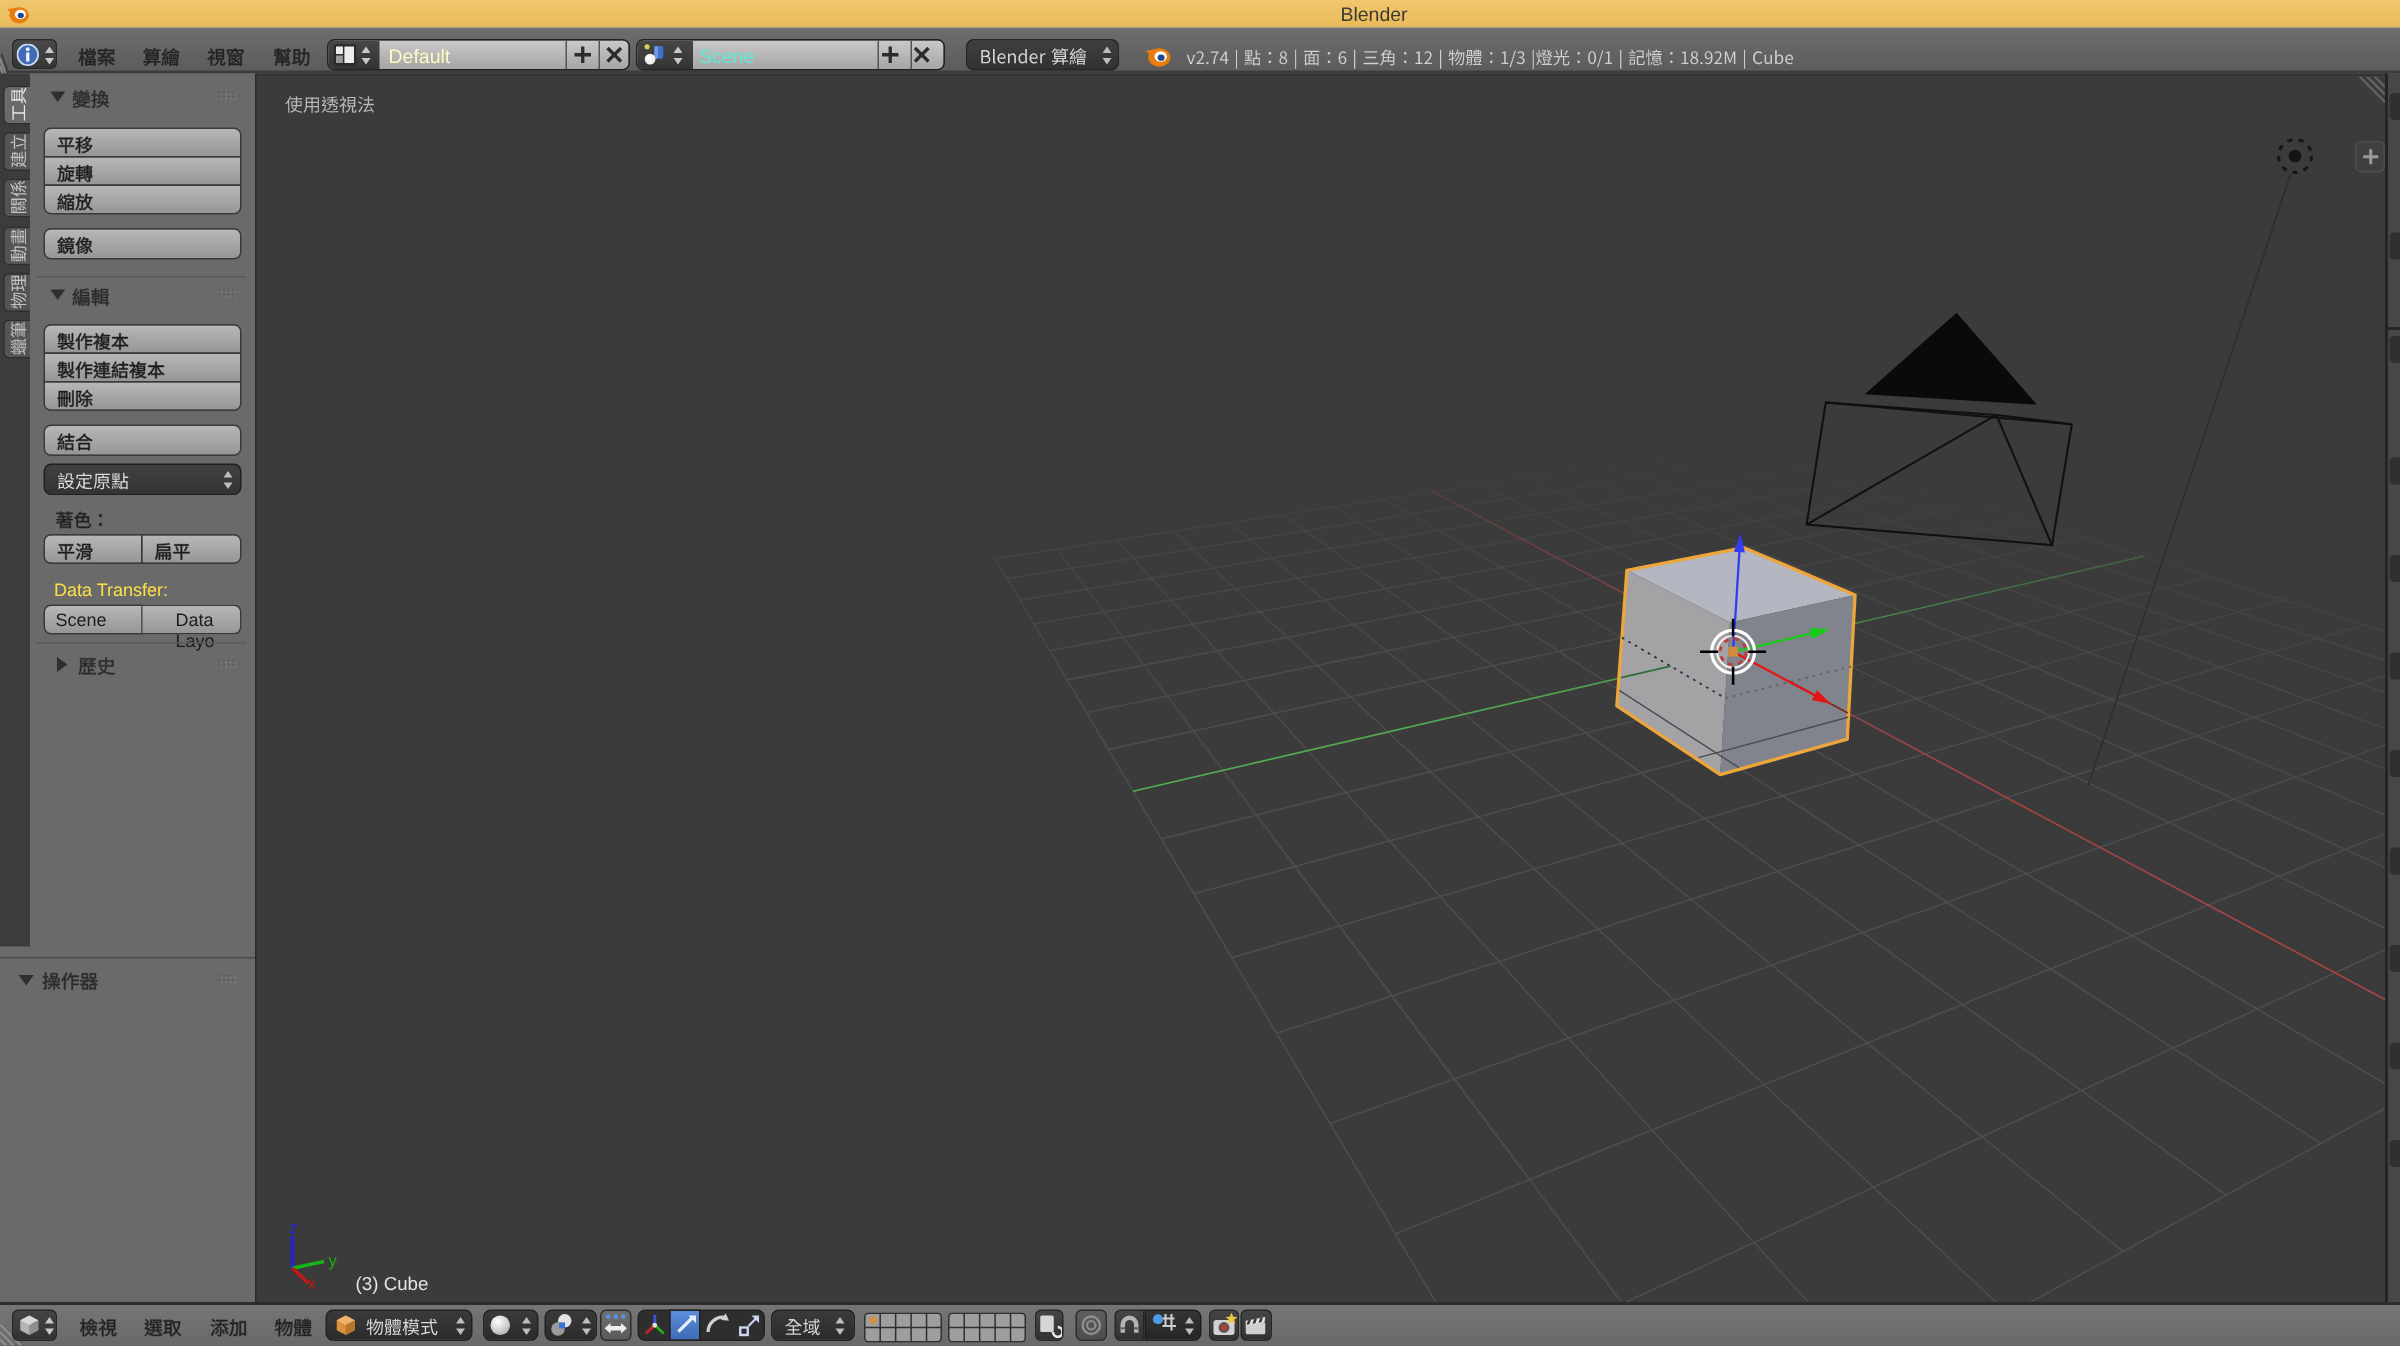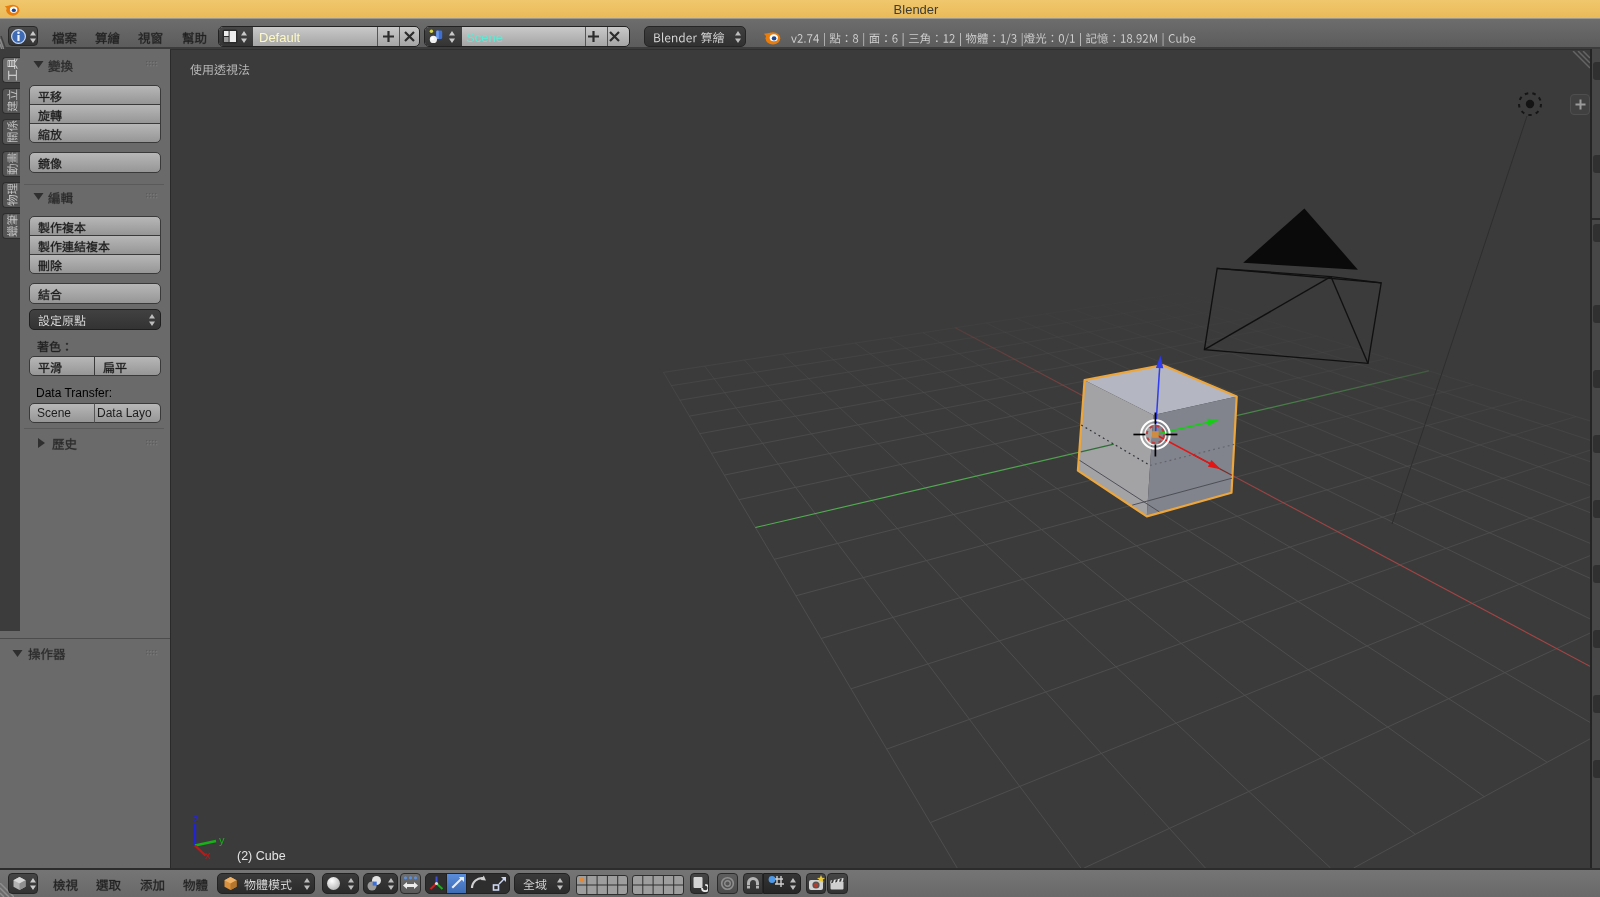--- a/index.html
+++ b/index.html
@@ -219,23 +219,23 @@
       <path transform="translate(1,12.2)" d="M10.3 -7.4C9.4 -6.6 8.3 -5.8 7.1 -5.2H5.7V-6.3H8.6V-7.0H5.7V-7.9H4.8V-7.0H1.7V-6.3H4.8V-5.2H0.7V-4.4H5.3C3.8 -3.8 2.1 -3.3 0.5 -2.9C0.6 -2.8 0.8 -2.4 0.9 -2.2C1.6 -2.4 2.4 -2.6 3.1 -2.8V0.9H3.9V0.6H9.3V0.9H10.2V-3.4H5.0C5.7 -3.7 6.4 -4.0 7.1 -4.4H11.3V-5.2H8.6C9.5 -5.7 10.3 -6.3 11.0 -7.0ZM3.9 -1.1H9.3V-0.1H3.9ZM3.9 -1.8V-2.7H9.3V-1.8ZM3.1 -10.1V-9.3H0.7V-8.5H3.1V-7.5H4.0V-8.5H5.7V-9.3H4.0V-10.1ZM6.2 -9.3V-8.5H8.0V-7.5H8.9V-8.5H11.3V-9.3H8.9V-10.1H8.0V-9.3Z M17.7 -5.9V-3.8H14.9V-5.9ZM18.6 -5.9H21.4V-3.8H18.6ZM19.2 -8.2C18.8 -7.7 18.4 -7.2 17.9 -6.8H14.7C15.2 -7.2 15.6 -7.7 16.0 -8.2ZM16.2 -10.1C15.4 -8.5 13.9 -7.0 12.5 -6.1C12.6 -5.9 12.9 -5.5 13.0 -5.3C13.3 -5.5 13.7 -5.8 14.0 -6.1V-1.0C14.0 0.4 14.6 0.8 16.5 0.8C17.0 0.8 20.7 0.8 21.2 0.8C23.0 0.8 23.3 0.2 23.6 -1.7C23.3 -1.7 22.9 -1.8 22.7 -2.0C22.5 -0.4 22.4 -0.1 21.2 -0.1C20.4 -0.1 17.1 -0.1 16.5 -0.1C15.2 -0.1 14.9 -0.2 14.9 -1.0V-3.0H21.4V-2.4H22.3V-6.8H19.0C19.6 -7.3 20.1 -8.0 20.5 -8.7L20.0 -9.1L19.8 -9.0H16.6C16.8 -9.3 16.9 -9.6 17.1 -9.8Z M30.0 -6.5C30.5 -6.5 30.9 -6.9 30.9 -7.4C30.9 -8.0 30.5 -8.3 30.0 -8.3C29.5 -8.3 29.1 -8.0 29.1 -7.4C29.1 -6.9 29.5 -6.5 30.0 -6.5ZM30.0 -0.6C30.5 -0.6 30.9 -1.0 30.9 -1.5C30.9 -2.1 30.5 -2.5 30.0 -2.5C29.5 -2.5 29.1 -2.1 29.1 -1.5C29.1 -1.0 29.5 -0.6 30.0 -0.6Z" fill="#232323" stroke="#232323" stroke-width="0.35"></path>
     </svg>
 <div class="abs" style="left:29px;top:356px;width:66px;height:20px;background:linear-gradient(#b7b7b7,#969696);border:1px solid #3a3a3a;border-radius:5px 0 0 5px"></div>
     <svg style="position:absolute;left:37px;top:359.5px;" width="26" height="16">
       <path transform="translate(1,12.2)" d="M2.1 -7.6C2.6 -6.7 3.0 -5.5 3.2 -4.8L4.0 -5.1C3.9 -5.8 3.4 -6.9 2.9 -7.8ZM9.1 -7.9C8.8 -7.0 8.2 -5.8 7.8 -5.0L8.5 -4.8C9.0 -5.5 9.6 -6.6 10.0 -7.6ZM0.6 -4.2V-3.3H5.5V0.9H6.4V-3.3H11.4V-4.2H6.4V-8.4H10.7V-9.3H1.3V-8.4H5.5V-4.2Z M13.1 -9.3C13.8 -8.9 14.8 -8.2 15.3 -7.8L15.9 -8.5C15.4 -8.9 14.4 -9.5 13.7 -9.9ZM12.5 -6.0C13.2 -5.6 14.1 -5.0 14.6 -4.7L15.1 -5.4C14.6 -5.7 13.7 -6.3 13.0 -6.6ZM12.9 0.2 13.7 0.7C14.3 -0.3 15.0 -1.8 15.5 -3.0L14.8 -3.6C14.2 -2.3 13.4 -0.7 12.9 0.2ZM17.9 -2.9C18.9 -2.8 20.1 -2.5 20.7 -2.2L21.0 -2.9C20.3 -3.1 19.1 -3.4 18.2 -3.5ZM17.5 -1.4 17.8 -0.7C18.8 -0.9 20.1 -1.2 21.4 -1.5V0.0C21.4 0.2 21.3 0.3 21.1 0.3C21.0 0.3 20.4 0.3 19.8 0.2C19.9 0.5 20.0 0.8 20.1 1.0C20.9 1.0 21.5 1.0 21.8 0.8C22.1 0.7 22.2 0.5 22.2 0.0V-4.8H16.7V-3.0C16.7 -1.9 16.6 -0.5 15.8 0.5C16.0 0.6 16.3 0.9 16.5 1.1C17.4 -0.1 17.5 -1.8 17.5 -2.9V-4.1H21.4V-2.2C19.9 -1.9 18.5 -1.6 17.5 -1.4ZM16.8 -9.6V-6.4H15.5V-4.4H16.3V-5.7H22.5V-4.4H23.4V-6.4H22.2V-9.6ZM19.0 -8.1V-6.4H17.6V-8.9H21.3V-8.1ZM21.3 -6.4H19.8V-7.5H21.3Z" fill="#1c1c1c" stroke="#1c1c1c" stroke-width="0.35"></path>
     </svg>
 <div class="abs" style="left:94px;top:356px;width:67px;height:20px;background:linear-gradient(#b7b7b7,#969696);border:1px solid #3a3a3a;border-radius:0 5px 5px 0"></div>
     <svg style="position:absolute;left:102px;top:359.5px;" width="26" height="16">
       <path transform="translate(1,12.2)" d="M9.9 -3.4V-2.1H8.3V-3.4ZM2.9 -4.1V0.9H3.7V-1.4H5.2V0.8H6.0V-1.4H7.5V0.8H8.3V-1.4H9.9V0.0C9.9 0.2 9.9 0.2 9.7 0.2C9.6 0.2 9.3 0.2 8.8 0.2C8.9 0.4 9.0 0.7 9.1 1.0C9.7 1.0 10.1 0.9 10.4 0.8C10.7 0.7 10.8 0.5 10.8 0.0V-4.1ZM3.7 -2.1V-3.4H5.2V-2.1ZM6.0 -3.4H7.5V-2.1H6.0ZM2.5 -7.1H9.5V-5.8H2.5V-6.3ZM1.7 -9.4V-6.3C1.7 -4.3 1.5 -1.5 0.4 0.5C0.6 0.6 1.0 0.8 1.2 0.9C2.2 -0.8 2.4 -3.2 2.5 -5.1H10.4V-7.8H2.5V-8.7C5.2 -8.8 8.2 -9.0 10.3 -9.4L9.6 -10.1C7.8 -9.7 4.5 -9.5 1.7 -9.4Z M14.1 -7.6C14.6 -6.7 15.0 -5.5 15.2 -4.8L16.0 -5.1C15.9 -5.8 15.4 -6.9 14.9 -7.8ZM21.1 -7.9C20.8 -7.0 20.2 -5.8 19.8 -5.0L20.5 -4.8C21.0 -5.5 21.6 -6.6 22.0 -7.6ZM12.6 -4.2V-3.3H17.5V0.9H18.4V-3.3H23.4V-4.2H18.4V-8.4H22.7V-9.3H13.3V-8.4H17.5V-4.2Z" fill="#1c1c1c" stroke="#1c1c1c" stroke-width="0.35"></path>
     </svg>
-<div class="abs" style="left:36px;top:386px;font-size:12px;color:#000000">Data Transfer:</div>
+<div class="abs" style="left:36px;top:386px;font-size:12px;color:#fde047">Data Transfer:</div>
 <div class="abs" style="left:29px;top:403px;width:66px;height:20px;background:linear-gradient(#b7b7b7,#969696);border:1px solid #3a3a3a;border-radius:5px 0 0 5px;color:#1c1c1c;font-size:12px;padding:2px 0 0 7px">Scene</div>
-<div class="abs" style="left:94px;top:403px;width:67px;height:20px;background:linear-gradient(#b7b7b7,#969696);border:1px solid #3a3a3a;border-left:1px solid #555;border-radius:0 5px 5px 0;color:#1c1c1c;font-size:12px;padding:2px 0 0 2px">Data Layo</div>
+<div class="abs" style="left:94px;top:403px;width:67px;height:20px;background:linear-gradient(#b7b7b7,#969696);border:1px solid #3a3a3a;border-left:1px solid #555;border-radius:0 5px 5px 0;color:#1c1c1c;font-size:12px;padding:2px 0 0 22px">Data Layo</div>
 <div class="abs" style="left:24px;top:428px;width:140px;height:1px;background:#5a5a5a"></div>
 <svg class="abs" style="left:36px;top:438px" width="10" height="10" viewBox="0 0 10 10">
       <path d="M2 0 L9 5 L2 10 Z" fill="#2f2f2f"></path>
     </svg>
 <svg style="position:absolute;left:51px;top:436px;" width="27" height="17">
       <path transform="translate(1,12.8)" d="M1.5 -9.9V-6.2C1.5 -4.2 1.4 -1.5 0.4 0.5C0.7 0.6 1.0 0.8 1.2 1.0C2.0 -0.5 2.3 -2.5 2.4 -4.3C2.4 -5.0 2.4 -5.6 2.4 -6.2V-9.1H11.8V-9.9ZM3.9 -2.8V-0.2H2.3V0.7H11.8V-0.2H7.6V-1.7H10.6V-2.5H7.6V-3.7H6.7V-0.2H4.8V-2.8ZM5.9 -8.8C5.2 -8.5 3.9 -8.2 2.8 -8.1C2.9 -8.0 3.0 -7.7 3.1 -7.6C3.5 -7.6 4.0 -7.7 4.4 -7.7V-6.8H2.8V-6.1H4.1C3.7 -5.4 3.0 -4.7 2.4 -4.3C2.6 -4.2 2.8 -3.9 2.9 -3.7C3.4 -4.1 4.0 -4.8 4.4 -5.5V-3.7H5.2V-5.3C5.6 -5.0 6.0 -4.6 6.2 -4.4L6.6 -5.0C6.4 -5.2 5.5 -5.9 5.2 -6.1V-6.1H6.7V-6.8H5.2V-7.9C5.7 -8.0 6.2 -8.1 6.5 -8.2ZM10.4 -8.8C9.7 -8.5 8.3 -8.3 7.1 -8.2C7.2 -8.0 7.3 -7.8 7.3 -7.6C7.8 -7.6 8.3 -7.7 8.8 -7.8V-6.8H7.1V-6.1H8.3C7.8 -5.4 7.1 -4.7 6.4 -4.3C6.6 -4.2 6.8 -3.9 7.0 -3.7C7.6 -4.2 8.3 -5.0 8.8 -5.8V-3.7H9.6V-5.3C10.2 -4.8 11.0 -4.1 11.4 -3.8L11.8 -4.4C11.5 -4.7 10.0 -5.8 9.6 -6.0V-6.1H11.6V-6.8H9.6V-7.9C10.1 -8.0 10.6 -8.1 11.0 -8.3Z M14.9 -7.6H18.3V-5.3H14.9ZM19.2 -7.6H22.6V-5.3H19.2ZM15.5 -4.0 14.6 -3.7C15.1 -2.6 15.7 -1.8 16.5 -1.1C15.7 -0.6 14.6 -0.2 13.0 0.2C13.2 0.4 13.5 0.8 13.6 1.0C15.3 0.6 16.5 0.1 17.3 -0.6C19.0 0.4 21.2 0.8 24.1 1.0C24.2 0.7 24.4 0.2 24.6 0.0C21.7 -0.1 19.6 -0.4 18.0 -1.2C18.9 -2.1 19.1 -3.2 19.2 -4.4H23.6V-8.5H19.2V-10.5H18.3V-8.5H14.0V-4.4H18.3C18.2 -3.4 18.0 -2.5 17.2 -1.7C16.5 -2.3 15.9 -3.0 15.5 -4.0Z" fill="#2c2c2c" stroke="#2c2c2c" stroke-width="0.35"></path>
     </svg>
 <svg class="abs" style="left:146px;top:440px" width="12" height="7" viewBox="0 0 12 7">
       <rect x="0" y="0" width="1.6" height="1.6" fill="#5c5c5c"></rect>
       <rect x="0.8" y="0.8" width="1.6" height="1.6" fill="#787878"></rect>
@@ -654,21 +654,21 @@
 <circle cx="985.4" cy="385.5" r="8.6" fill="none" stroke="#bf3d3d" stroke-width="1.9" stroke-dasharray="3.4,3.4"></circle>
 <line x1="995.4" y1="385.5" x2="1007.4" y2="385.5" stroke="#000000" stroke-width="1.7"></line>
 <line x1="975.4" y1="385.5" x2="963.4" y2="385.5" stroke="#000000" stroke-width="1.7"></line>
 <line x1="985.4" y1="395.5" x2="985.4" y2="407.5" stroke="#000000" stroke-width="1.7"></line>
 <line x1="985.4" y1="375.5" x2="985.4" y2="363.5" stroke="#000000" stroke-width="1.7"></line>
 <rect x="982.1" y="382.2" width="6.6" height="6.6" fill="#d18c42"></rect>
     </svg>
 <svg style="position:absolute;left:189px;top:62px;" width="62" height="16">
       <path transform="translate(1,12.2)" d="M7.2 -10.0V-8.7H3.9V-7.9H7.2V-6.7H4.2V-3.4H7.1C7.0 -2.8 6.9 -2.1 6.5 -1.6C5.8 -2.0 5.3 -2.6 5.0 -3.2L4.2 -2.9C4.6 -2.2 5.2 -1.5 5.9 -1.0C5.4 -0.5 4.6 -0.0 3.4 0.3C3.6 0.4 3.9 0.8 4.0 1.0C5.2 0.6 6.1 0.1 6.7 -0.5C7.9 0.3 9.4 0.7 11.1 1.0C11.2 0.7 11.5 0.4 11.7 0.2C9.9 -0.0 8.4 -0.4 7.2 -1.1C7.7 -1.8 7.9 -2.6 8.0 -3.4H11.1V-6.7H8.1V-7.9H11.5V-8.7H8.1V-10.0ZM5.0 -6.0H7.2V-4.7L7.2 -4.2H5.0ZM8.1 -6.0H10.3V-4.2H8.1L8.1 -4.7ZM3.3 -10.1C2.6 -8.3 1.5 -6.5 0.3 -5.4C0.4 -5.1 0.7 -4.7 0.8 -4.5C1.2 -4.9 1.7 -5.4 2.1 -6.0V1.0H2.9V-7.3C3.4 -8.1 3.8 -9.0 4.2 -9.8Z M13.8 -9.2V-4.9C13.8 -3.2 13.7 -1.1 12.4 0.4C12.6 0.5 12.9 0.8 13.1 1.0C14.0 0.0 14.4 -1.4 14.6 -2.7H17.6V0.9H18.5V-2.7H21.8V-0.3C21.8 -0.0 21.7 0.0 21.4 0.0C21.2 0.0 20.4 0.1 19.5 0.0C19.7 0.3 19.8 0.7 19.9 0.9C21.0 0.9 21.7 0.9 22.1 0.7C22.5 0.6 22.6 0.3 22.6 -0.3V-9.2ZM14.7 -8.4H17.6V-6.4H14.7ZM21.8 -8.4V-6.4H18.5V-8.4ZM14.7 -5.6H17.6V-3.6H14.7C14.7 -4.0 14.7 -4.5 14.7 -4.9ZM21.8 -5.6V-3.6H18.5V-5.6Z M25.0 -9.7C25.5 -9.1 26.1 -8.3 26.4 -7.7L27.1 -8.2C26.8 -8.7 26.2 -9.5 25.7 -10.1ZM34.2 -9.9C32.8 -9.6 30.3 -9.4 28.2 -9.3C28.2 -9.1 28.3 -8.8 28.4 -8.6C29.2 -8.7 30.2 -8.7 31.2 -8.8V-7.9H27.8V-7.2H30.6C29.8 -6.4 28.6 -5.7 27.6 -5.3C27.7 -5.1 28.0 -4.9 28.1 -4.7C29.2 -5.1 30.4 -5.9 31.2 -6.8V-5.1H32.0V-7.2H35.3V-7.9H32.0V-8.9C33.1 -9.0 34.0 -9.1 34.8 -9.3ZM32.2 -6.6C33.2 -6.0 34.3 -5.3 35.0 -4.7L35.6 -5.3C34.9 -5.9 33.7 -6.6 32.7 -7.2ZM28.9 -4.8V-4.1H30.1C29.9 -2.9 29.4 -1.9 27.9 -1.4C28.1 -1.3 28.3 -1.0 28.4 -0.8C30.1 -1.4 30.7 -2.6 31.0 -4.1H32.4C32.3 -3.8 32.2 -3.4 32.1 -3.1H34.1C34.0 -2.2 33.9 -1.8 33.7 -1.6C33.6 -1.5 33.5 -1.5 33.3 -1.5C33.1 -1.5 32.5 -1.5 32.0 -1.6C32.1 -1.4 32.2 -1.1 32.2 -0.9C32.8 -0.8 33.4 -0.8 33.6 -0.9C34.0 -0.9 34.2 -0.9 34.4 -1.1C34.7 -1.4 34.8 -2.0 34.9 -3.4C35.0 -3.5 35.0 -3.7 35.0 -3.7H33.1L33.4 -4.8ZM24.7 -3.4C24.8 -3.5 25.1 -3.6 25.4 -3.6H26.6C26.2 -1.7 25.4 -0.4 24.4 0.4C24.5 0.5 24.8 0.8 25.0 1.0C25.5 0.5 26.1 -0.1 26.5 -0.8C27.4 0.5 29.0 0.8 31.4 0.8C32.7 0.8 34.2 0.7 35.4 0.7C35.4 0.4 35.5 0.0 35.7 -0.2C34.4 -0.1 32.7 -0.0 31.4 -0.0C29.1 -0.0 27.6 -0.2 26.8 -1.6C27.1 -2.3 27.4 -3.2 27.5 -4.2L27.1 -4.3L27.0 -4.3H25.7C26.4 -5.1 27.3 -6.4 27.7 -7.1L27.1 -7.4L27.0 -7.3H24.6V-6.6H26.4C25.9 -5.8 25.2 -4.9 25.0 -4.6C24.8 -4.4 24.6 -4.3 24.4 -4.2C24.5 -4.0 24.7 -3.6 24.7 -3.4Z M42.5 -6.9H46.0V-5.7H42.5ZM42.5 -5.0H46.0V-3.8H42.5ZM42.5 -8.8H46.0V-7.6H42.5ZM37.9 -9.6C38.4 -9.1 38.8 -8.5 39.0 -8.1L39.7 -8.5C39.5 -9.0 39.0 -9.6 38.6 -10.0ZM41.7 -9.6V-3.0H42.7C42.6 -1.4 42.1 -0.3 40.2 0.3C40.4 0.5 40.6 0.8 40.7 1.0C42.8 0.3 43.4 -1.0 43.6 -3.0H44.6V-0.2C44.6 0.7 44.8 0.9 45.6 0.9C45.8 0.9 46.5 0.9 46.6 0.9C47.3 0.9 47.5 0.5 47.6 -1.0C47.4 -1.1 47.0 -1.2 46.9 -1.4C46.8 -0.1 46.8 0.1 46.5 0.1C46.4 0.1 45.9 0.1 45.7 0.1C45.5 0.1 45.5 0.1 45.5 -0.2V-3.0H46.9V-9.6ZM36.6 -8.0V-7.2H39.8C39.0 -5.7 37.6 -4.2 36.3 -3.5C36.5 -3.3 36.6 -2.8 36.7 -2.6C37.3 -3.0 37.8 -3.4 38.4 -4.0V0.9H39.3V-4.2C39.7 -3.7 40.3 -3.1 40.5 -2.7L41.1 -3.5C40.8 -3.7 39.9 -4.7 39.4 -5.1C40.0 -5.9 40.6 -6.8 40.9 -7.7L40.5 -8.1L40.3 -8.0Z M49.1 -9.3C49.9 -8.9 50.9 -8.4 51.4 -7.9L51.9 -8.7C51.4 -9.1 50.4 -9.6 49.6 -9.9ZM48.5 -6.0C49.3 -5.7 50.2 -5.1 50.7 -4.7L51.2 -5.5C50.7 -5.9 49.8 -6.4 49.0 -6.7ZM48.9 0.2 49.7 0.8C50.4 -0.3 51.2 -1.8 51.9 -3.1L51.2 -3.7C50.5 -2.3 49.5 -0.7 48.9 0.2ZM52.6 0.5C53.0 0.4 53.5 0.3 57.9 -0.3C58.2 0.2 58.4 0.6 58.5 0.9L59.3 0.5C58.9 -0.4 58.0 -1.8 57.2 -2.9L56.4 -2.5C56.8 -2.1 57.2 -1.5 57.5 -1.0L53.7 -0.6C54.5 -1.6 55.2 -2.9 55.8 -4.1H59.2V-5.0H56.1V-7.2H58.8V-8.0H56.1V-10.1H55.2V-8.0H52.6V-7.2H55.2V-5.0H52.1V-4.1H54.8C54.2 -2.8 53.4 -1.5 53.1 -1.1C52.8 -0.7 52.6 -0.4 52.3 -0.4C52.4 -0.1 52.6 0.3 52.6 0.5Z" fill="#b9b9b9"></path>
     </svg>
-<div class="abs" style="left:237px;top:849px;font-size:12.5px;color:#e4e4e4">(2) Cube</div>
+<div class="abs" style="left:237px;top:849px;font-size:12.5px;color:#e4e4e4">(3) Cube</div>
 <svg class="abs" style="left:185px;top:810px" width="45" height="50" viewBox="0 0 45 50">
       <line x1="10" y1="35.5" x2="10" y2="14" stroke="#2323d6" stroke-width="2.4"></line>
       <line x1="10" y1="35.5" x2="31" y2="31" stroke="#17b217" stroke-width="2.4"></line>
       <line x1="10" y1="35.5" x2="20.5" y2="45.5" stroke="#c21717" stroke-width="2.4"></line>
       <text x="8" y="12" font-size="11" fill="#2323d6" font-family="Liberation Sans">z</text>
       <text x="34" y="34" font-size="11" fill="#17b217" font-family="Liberation Sans">y</text>
       <text x="20" y="49" font-size="11" fill="#c21717" font-family="Liberation Sans">x</text>
     </svg>
 <svg class="abs" style="left:1566px;top:51px" width="24" height="24" viewBox="0 0 24 24">
       <path d="M12 0 L24 12 M17 0 L24 7 M7 0 L24 17" stroke="#646464" stroke-width="1.5" fill="none"></path>

